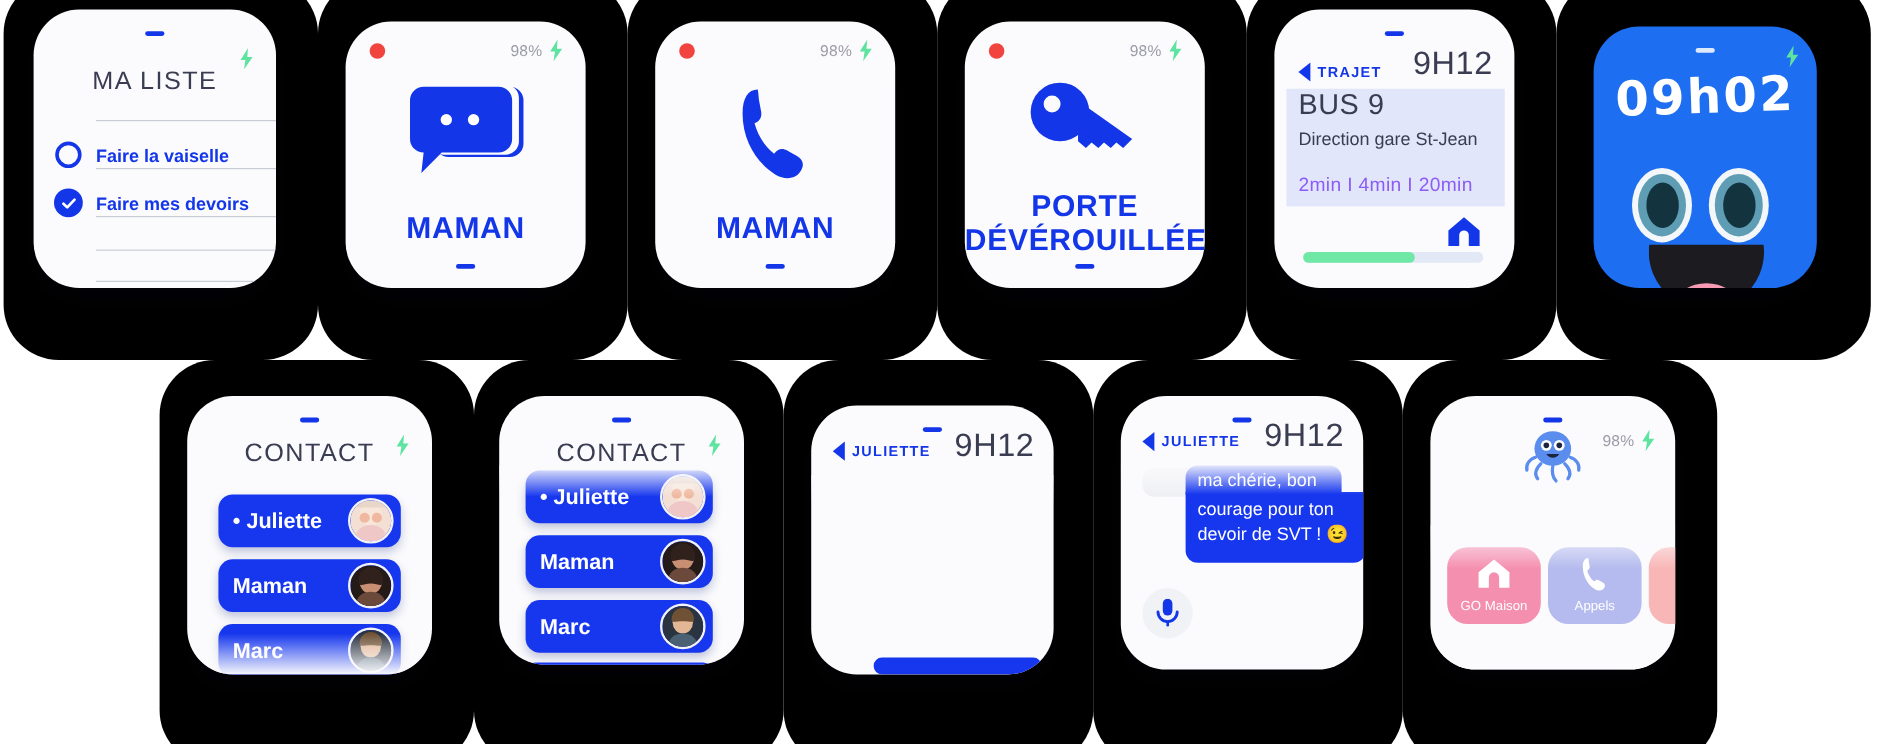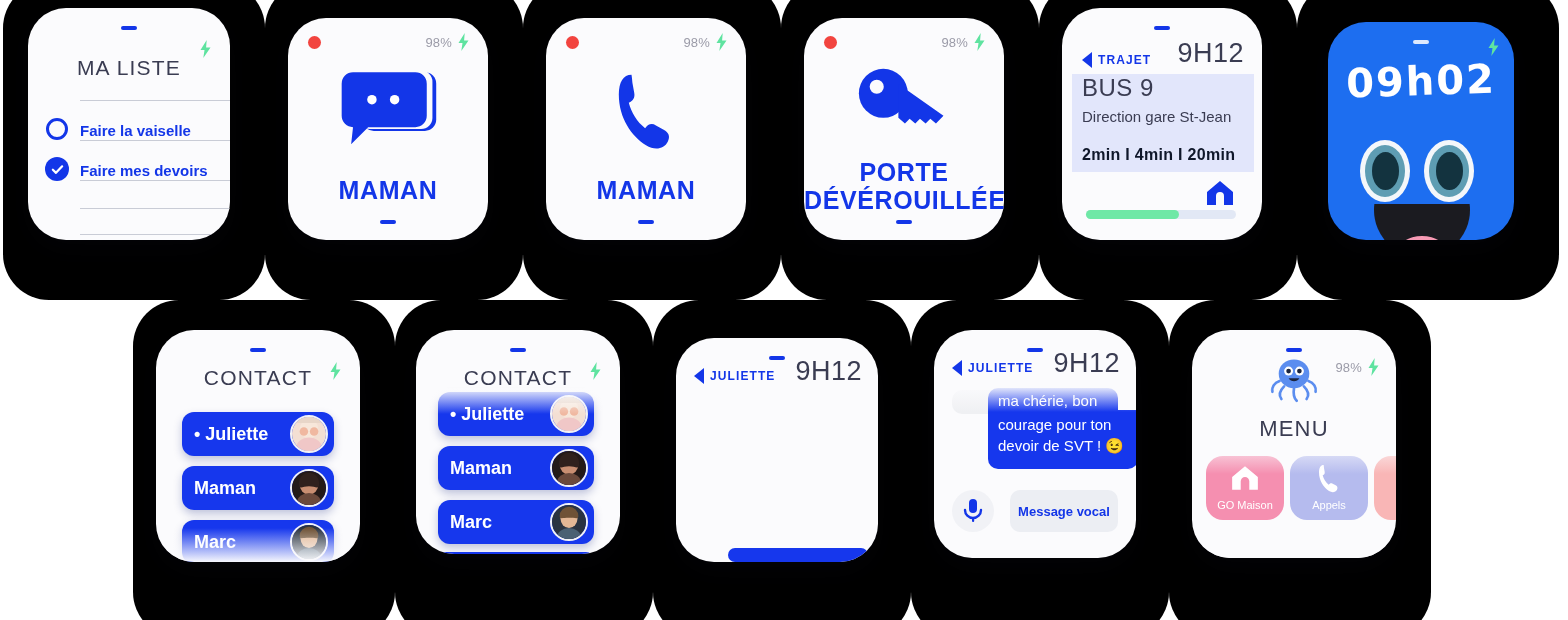--- a/index.html
+++ b/index.html
@@ -89,21 +89,21 @@
     position: absolute; color: #3a3c52; font-size: 27px; font-weight: 400;
     letter-spacing: .5px;
   }
 
   
   .bus-panel {
     position: absolute; background: #e2e6fb;
   }
   .bus-line { position:absolute; color:#3a3c52; font-size: 24px; letter-spacing: .5px; }
   .bus-dir  { position:absolute; color:#3a3c52; font-size: 15px; }
-  .bus-times{ position:absolute; color:#0f172a; font-size: 16px; font-weight: 700; letter-spacing: .3px;}
+  .bus-times{ position:absolute; color:#8b5cf6; font-size: 16px; font-weight: 400; letter-spacing: .3px;}
   .prog-track {
     position: absolute; height: 9px; border-radius: 5px; background: #e2e8f5;
   }
   .prog-fill {
     position: absolute; height: 9px; border-radius: 5px; background: #6fe8a6;
   }
   .house { position: absolute; width: 28px; height: 26px; }
 
   
   .facewatch { background: #1d6ef0; }
@@ -497,21 +497,20 @@
       <div class="bubble-blue" style="left:54px; top:58px; width:130px; height:24px; padding:2px 10px; border-radius:10px 10px 0 0; overflow:hidden;">ma chérie, bon</div>
       <div class="bubble-blue" style="left:54px; top:80px; width:150px; border-radius:0 0 10px 10px; padding:4px 10px 12px;">courage pour ton devoir de SVT ! 😉</div>
 
       <div class="mic-btn" style="left:18px; bottom:26px;">
         <svg viewBox="0 0 20 24">
           <rect x="6" y="0" width="8" height="14" rx="4" fill="#1336e8"></rect>
           <path d="M2 11a8 8 0 0 0 16 0" stroke="#1336e8" stroke-width="2.4" fill="none" stroke-linecap="round"></path>
           <rect x="9" y="18" width="2.2" height="5" rx="1" fill="#1336e8"></rect>
         </svg>
       </div>
-      <div class="vocal-btn" style="left:76px; bottom:26px; width:108px; height:42px;">Message vocal</div>
 
       <div class="fade-top" style="top:56px;"></div>
     </div>
   </div>
 
   <div class="watch" style="left:1192px; top:330px; width:204px; height:228px;">
     <div class="watch-inner">
       <div class="notch"></div>
       <div class="pct" style="right:34px; top:30px;">98%</div>
       <div class="bolt" style="right:16px; top:28px;">
@@ -529,21 +528,20 @@
           <path d="M46 30c6 2 9 7 8 12"></path>
         </g>
         <ellipse cx="30" cy="22" rx="17" ry="16" fill="#5b8def"></ellipse>
         <circle cx="24" cy="19" r="5" fill="#ffffff"></circle>
         <circle cx="36" cy="19" r="5" fill="#ffffff"></circle>
         <circle cx="24" cy="19" r="2.6" fill="#1b2540"></circle>
         <circle cx="36" cy="19" r="2.6" fill="#1b2540"></circle>
         <path d="M24 27a7 7 0 0 0 12 0z" fill="#1b2540"></path>
       </svg>
 
-      <div class="title-dark" style="top:86px; font-size:22px;">MENU</div>
 
       <div class="tile" style="left:98px; top:126px; width:78px; height:64px; background:#b5bbee;">
         <svg class="t-icon" viewBox="0 0 64 90" style="width:22px;height:30px;">
           <path d="M16 6c-9 0-14 8-14 22 0 26 14 46 30 56 10 6 20 4 24-4 3-6 1-10-4-13l-9-5c-5-3-9-1-12 3-9-7-15-17-18-28 5-2 7-6 6-11l-2-11C16.6 9 16 6 16 6z" fill="#ffffff"></path>
         </svg>
         <span class="t-label">Appels</span>
       </div>
 
       <div class="tile" style="left:14px; top:126px; width:78px; height:64px; background:#f58fb0;">
         <svg class="t-icon" viewBox="0 0 28 26">

